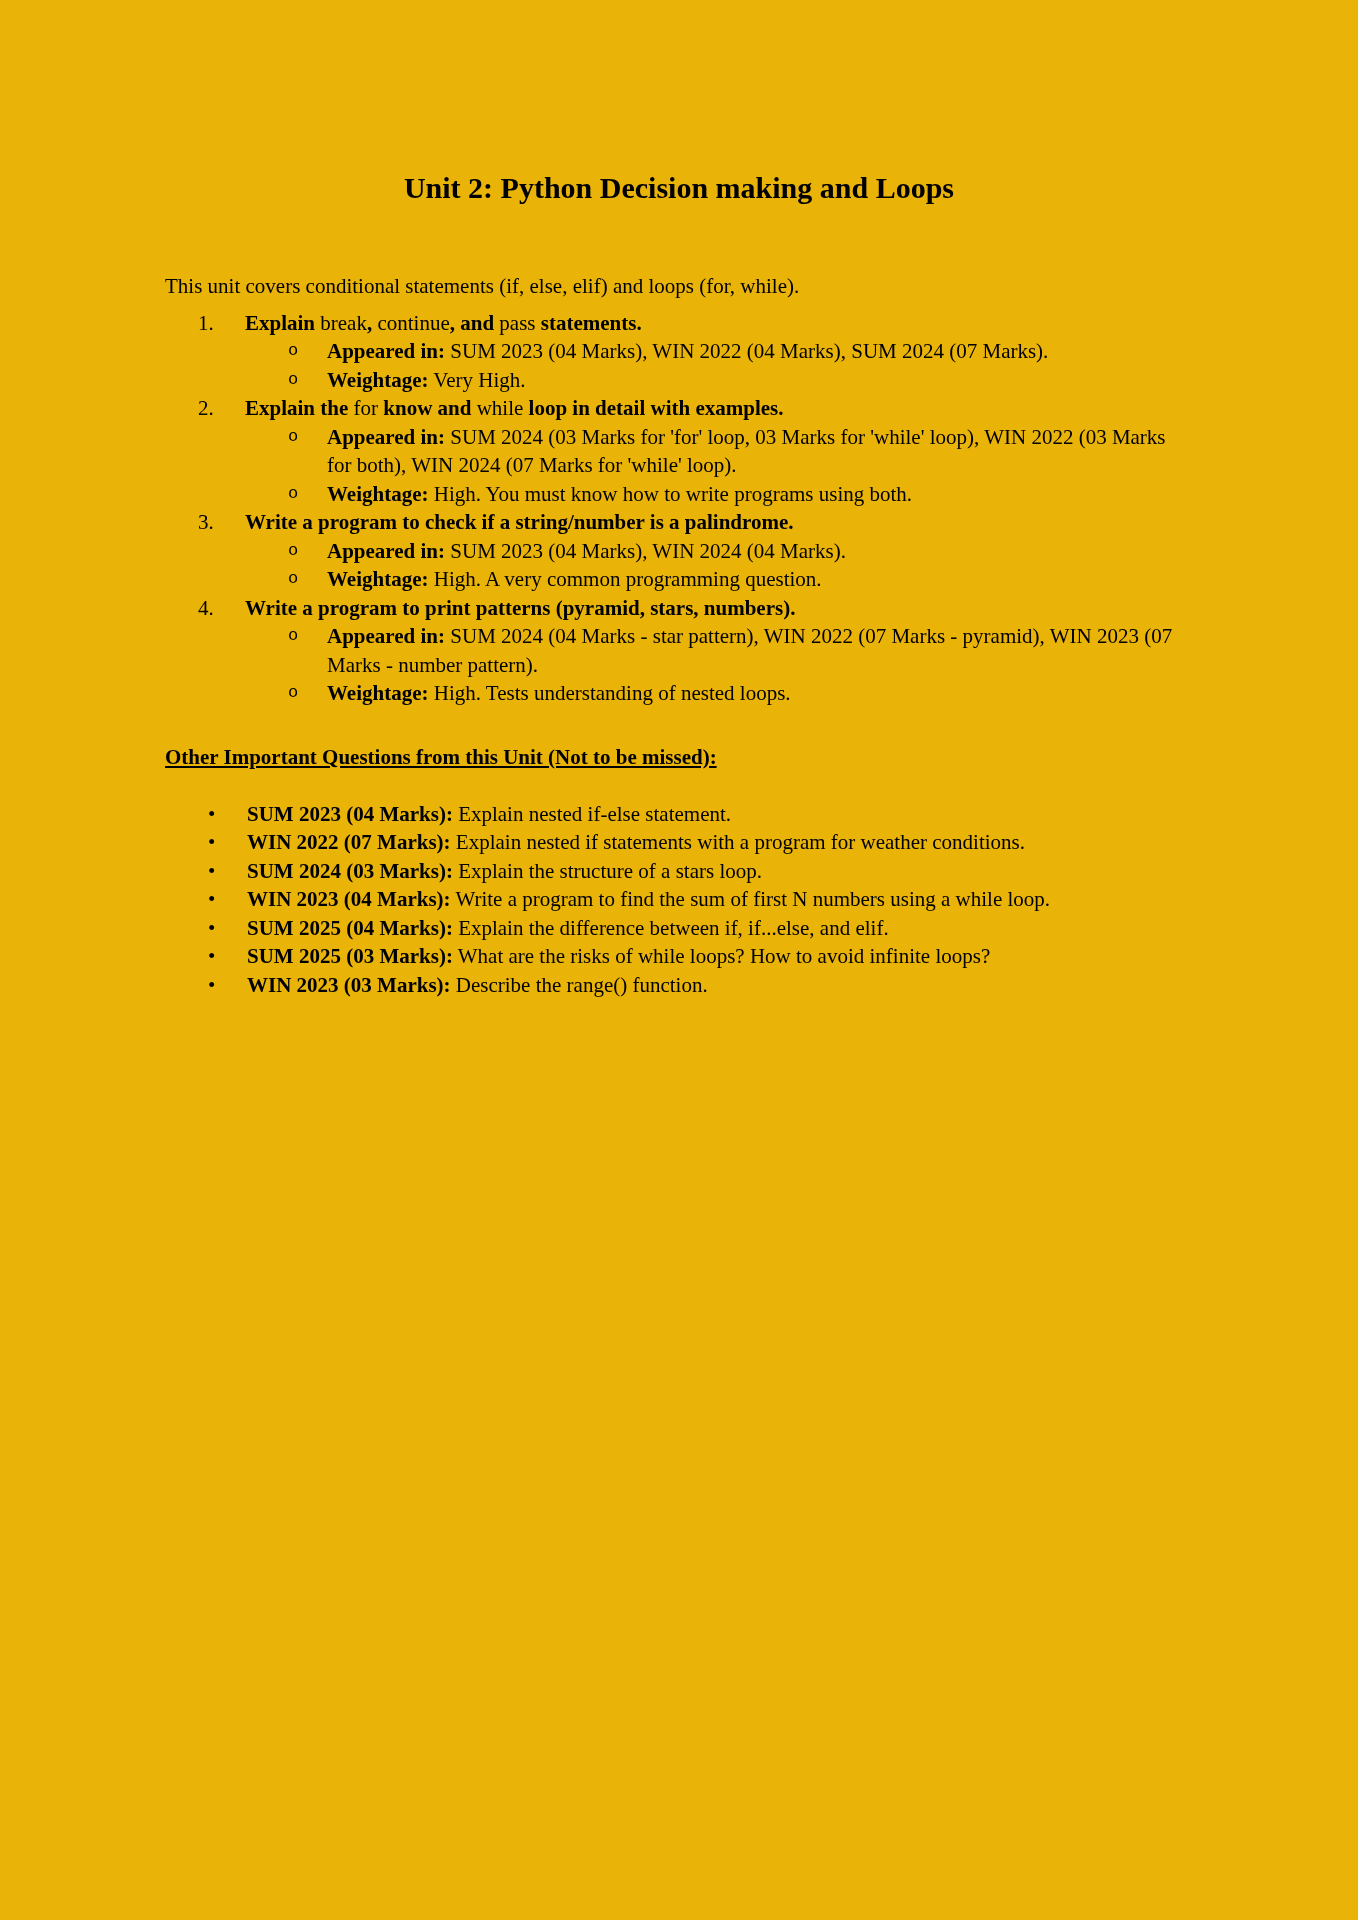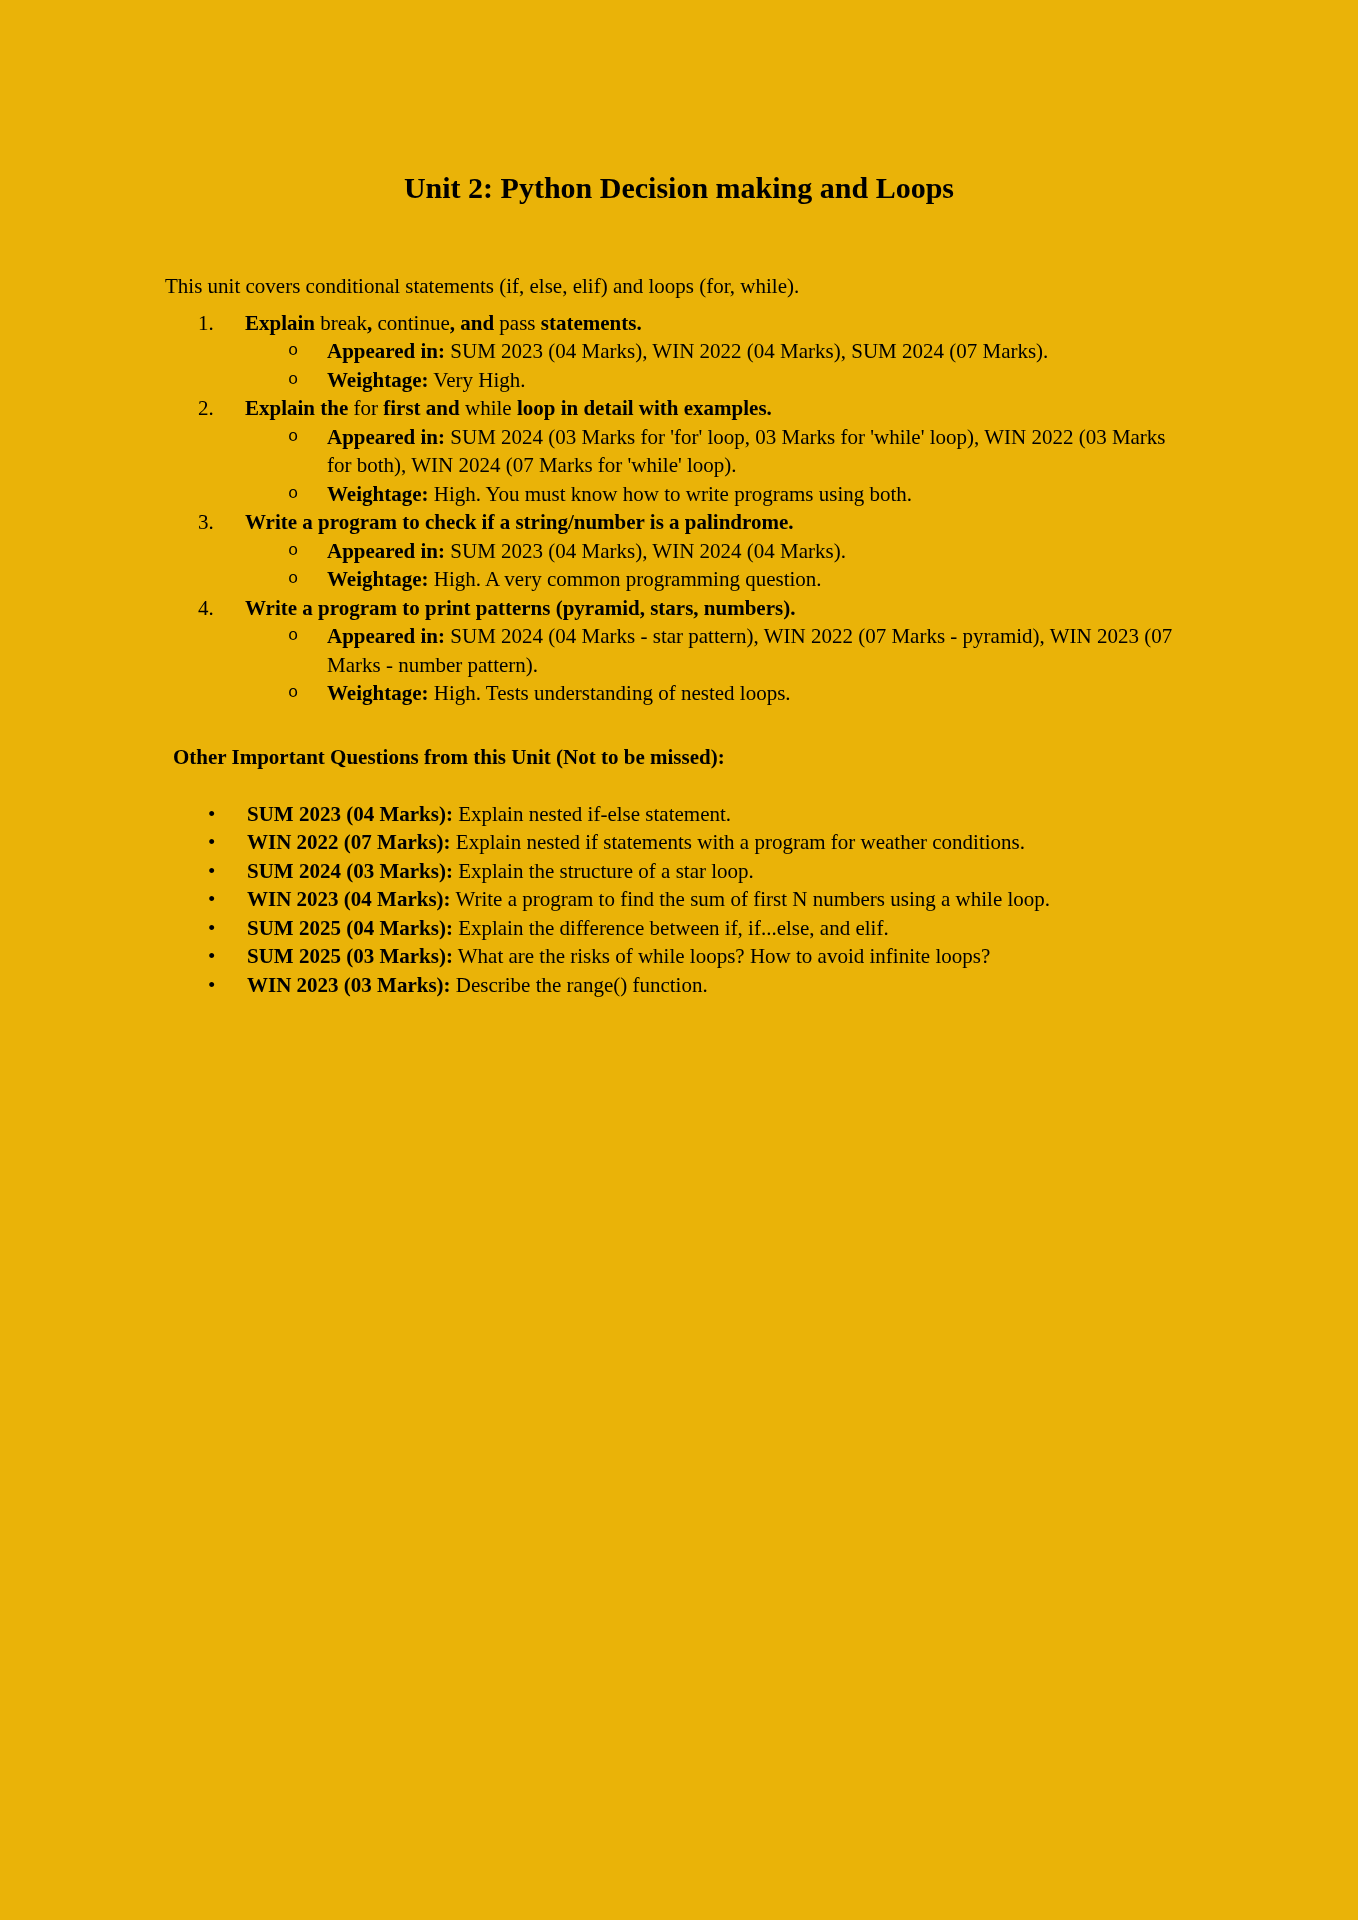--- a/index.html
+++ b/index.html
@@ -18,21 +18,21 @@
   }
   .title {
     font-size: 30px;
     line-height: 40px;
     font-weight: bold;
     text-align: center;
     margin: 0;
   }
   .intro { margin: 64px 0 8px 0; }
   .heading { font-weight: bold; margin: 30px 0 0 0; }
-  .heading2 { font-weight: bold; margin: 35px 0 0 8px; }
+  .heading2 { font-weight: bold; margin: 35px 0 0 0; text-decoration: underline; }
   .qlist { margin: 0; padding: 0; }
   .qtitle { position: relative; padding-left: 80px; font-weight: bold; }
   .qtitle .num { position: absolute; left: 33px; top: 0; font-weight: normal; }
   .qtitle .r { font-weight: normal; }
   .qtitle .b { font-weight: bold; margin-top: 42px; }
   .detail { position: relative; padding-left: 162px; }
   .detail .marker {
     position: absolute; left: 123px; top: 0;
     font-family: "Liberation Mono", monospace;
     font-size: 17px;
@@ -61,21 +61,21 @@
       </div>
       <div class="detail">
         <span class="marker">o</span><span class="b">Appeared in:</span><span> SUM 2023 (04 Marks), WIN 2022 (04 Marks), SUM 2024 (07 Marks).</span>
       </div>
       <div class="detail">
         <span class="marker">o</span><span class="b">Weightage:</span><span> Very High.</span>
       </div>
 
       <div class="qtitle">
         <span class="num">2.</span>
-        <span><span class="b">Explain the </span><span class="r">for </span><span class="b">first and </span><span class="r">while </span><span class="b">loop in detail with examples.</span></span>
+        <span><span class="b">Explain the </span><span class="r">for </span><span class="b">know and </span><span class="r">while </span><span class="b">loop in detail with examples.</span></span>
       </div>
       <div class="detail">
         <span class="marker">o</span><span class="b">Appeared in:</span><span> SUM 2024 (03 Marks for 'for' loop, 03 Marks for 'while' loop), WIN 2022 (03 Marks for both), WIN 2024 (07 Marks for 'while' loop).</span>
       </div>
       <div class="detail">
         <span class="marker">o</span><span class="b">Weightage:</span><span> High. You must know how to write programs using both.</span>
       </div>
 
       <div class="qtitle">
         <span class="num">3.</span>
@@ -104,21 +104,21 @@
     <p class="heading2">Other Important Questions from this Unit (Not to be missed):</p>
 
     <div class="blist">
       <div class="obullet">
         <span class="marker">•</span><span class="b">SUM 2023 (04 Marks):</span><span> Explain nested if-else statement.</span>
       </div>
       <div class="obullet">
         <span class="marker">•</span><span class="b">WIN 2022 (07 Marks):</span><span> Explain nested if statements with a program for weather conditions.</span>
       </div>
       <div class="obullet">
-        <span class="marker">•</span><span class="b">SUM 2024 (03 Marks):</span><span> Explain the structure of a star loop.</span>
+        <span class="marker">•</span><span class="b">SUM 2024 (03 Marks):</span><span> Explain the structure of a stars loop.</span>
       </div>
       <div class="obullet">
         <span class="marker">•</span><span class="b">WIN 2023 (04 Marks):</span><span> Write a program to find the sum of first N numbers using a while loop.</span>
       </div>
       <div class="obullet">
         <span class="marker">•</span><span class="b">SUM 2025 (04 Marks):</span><span> Explain the difference between if, if...else, and elif.</span>
       </div>
       <div class="obullet">
         <span class="marker">•</span><span class="b">SUM 2025 (03 Marks):</span><span> What are the risks of while loops? How to avoid infinite loops?</span>
       </div>

